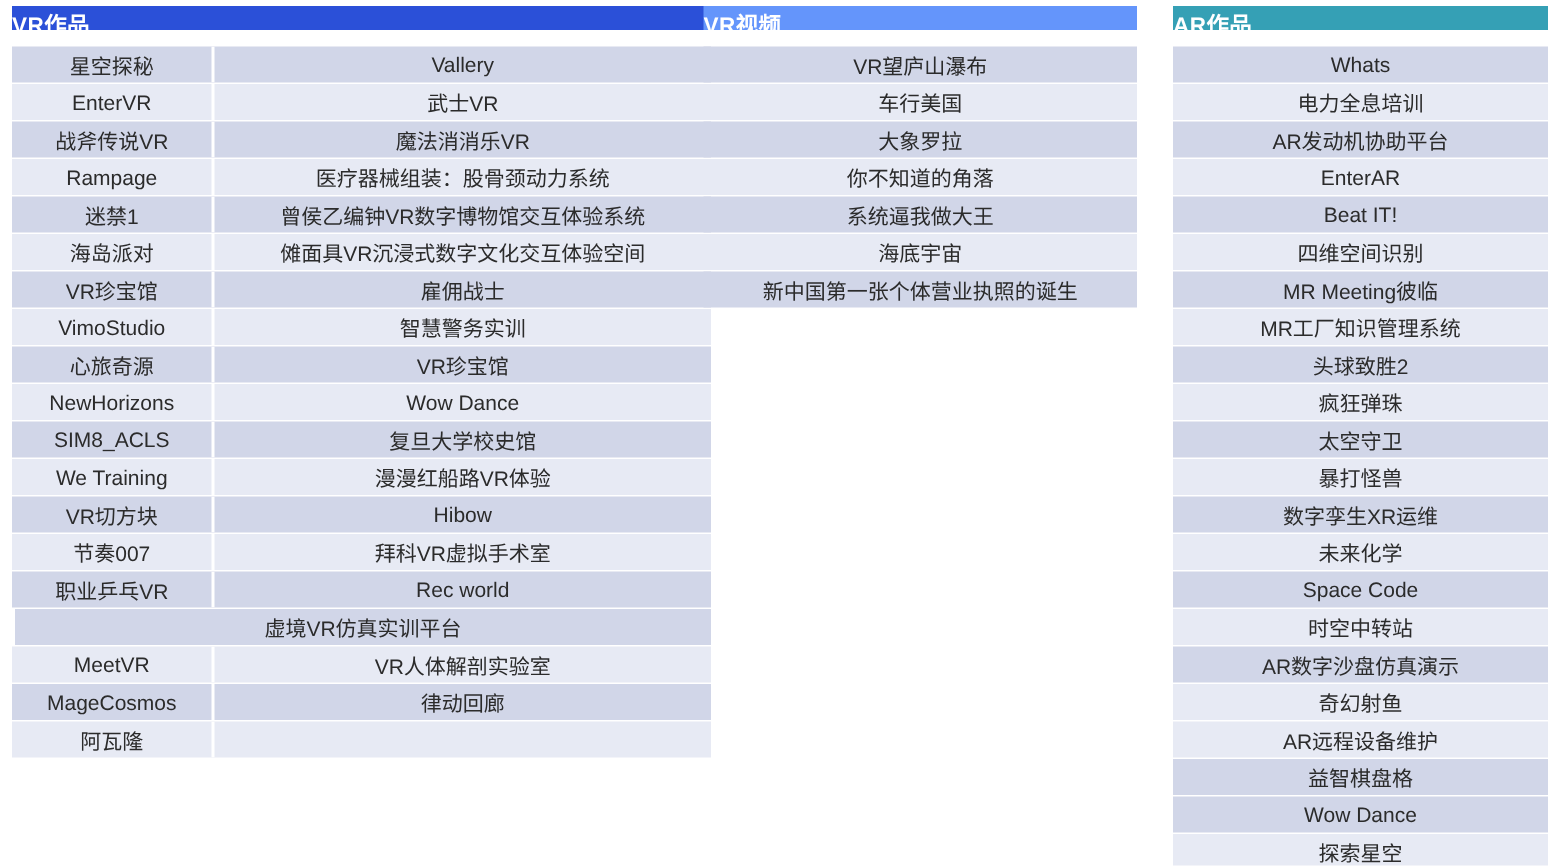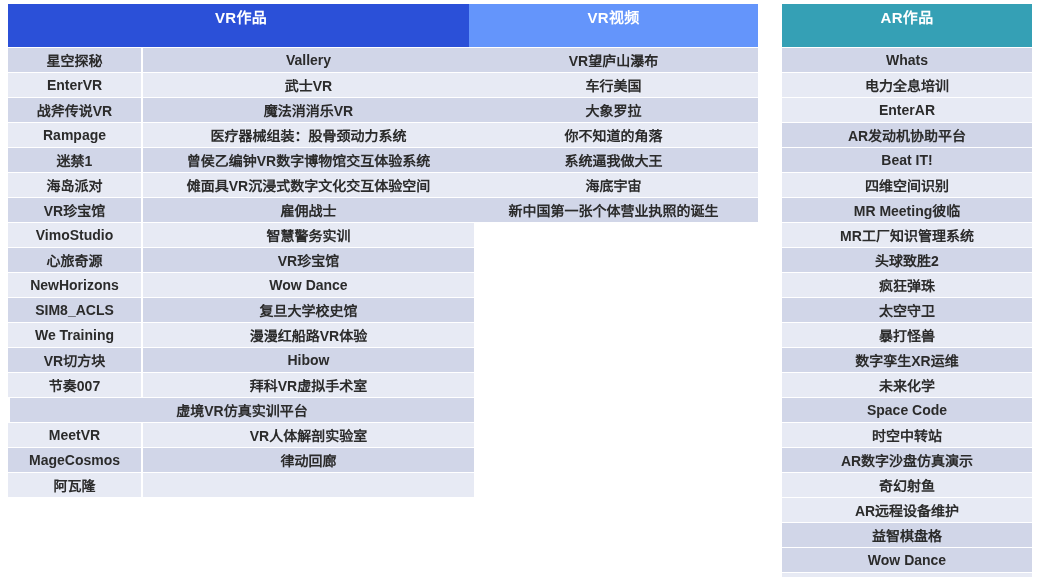--- a/index.html
+++ b/index.html
@@ -23,33 +23,31 @@
   .table-block {
     position: absolute;
     top: 4px;
     box-sizing: border-box;
   }
   #block-vr-works  { left: 8px;   width: 466px; }
   #block-vr-videos { left: 469px; width: 289px; }
   #block-ar-works  { left: 782px; width: 250px; }
 
   .tbl-header {
-    height: 43px;
+    height: 16px;
     line-height: 27px;
-    text-align: center;
     color: #ffffff;
     font-weight: bold;
     font-size: 15px;
     letter-spacing: 0.3px;
     white-space: nowrap;
     overflow: hidden;
   }
   .rows {
-    margin-top: 1px;
-    font-weight: bold;
+    margin-top: 11px;
   }
   .row {
     display: flex;
     height: 24px;
     margin-bottom: 1px;
     overflow: hidden;
   }
   .row.odd  { background: #d1d6e8; }
   .row.even { background: #e7eaf4; }
 
@@ -143,20 +141,25 @@
           <div class="cell col-a">VR切方块</div>
           <div class="cell gap"></div>
           <div class="cell col-b">Hibow</div>
         </div>
         <div class="row even two-col">
           <div class="cell col-a">节奏007</div>
           <div class="cell gap"></div>
           <div class="cell col-b">拜科VR虚拟手术室</div>
         </div>
         <div class="row odd two-col">
+          <div class="cell col-a">职业乒乓VR</div>
+          <div class="cell gap"></div>
+          <div class="cell col-b">Rec world</div>
+        </div>
+        <div class="row odd two-col">
           <div class="cell gap"></div>
           <div class="cell col-b">虚境VR仿真实训平台</div>
         </div>
         <div class="row even two-col">
           <div class="cell col-a">MeetVR</div>
           <div class="cell gap"></div>
           <div class="cell col-b">VR人体解剖实验室</div>
         </div>
         <div class="row odd two-col">
           <div class="cell col-a">MageCosmos</div>
@@ -200,25 +203,25 @@
 
   <div class="table-block" id="block-ar-works">
     <div class="tbl-header" style="background: rgb(53, 160, 181);">AR作品</div>
     <div class="rows">
         <div class="row odd one-col">
           <div class="cell">Whats</div>
         </div>
         <div class="row even one-col">
           <div class="cell">电力全息培训</div>
         </div>
+        <div class="row odd one-col">
+          <div class="cell">AR发动机协助平台</div>
+        </div>
         <div class="row even one-col">
           <div class="cell">EnterAR</div>
-        </div>
-        <div class="row odd one-col">
-          <div class="cell">AR发动机协助平台</div>
         </div>
         <div class="row odd one-col">
           <div class="cell">Beat IT!</div>
         </div>
         <div class="row even one-col">
           <div class="cell">四维空间识别</div>
         </div>
         <div class="row odd one-col">
           <div class="cell">MR Meeting彼临</div>
         </div>

